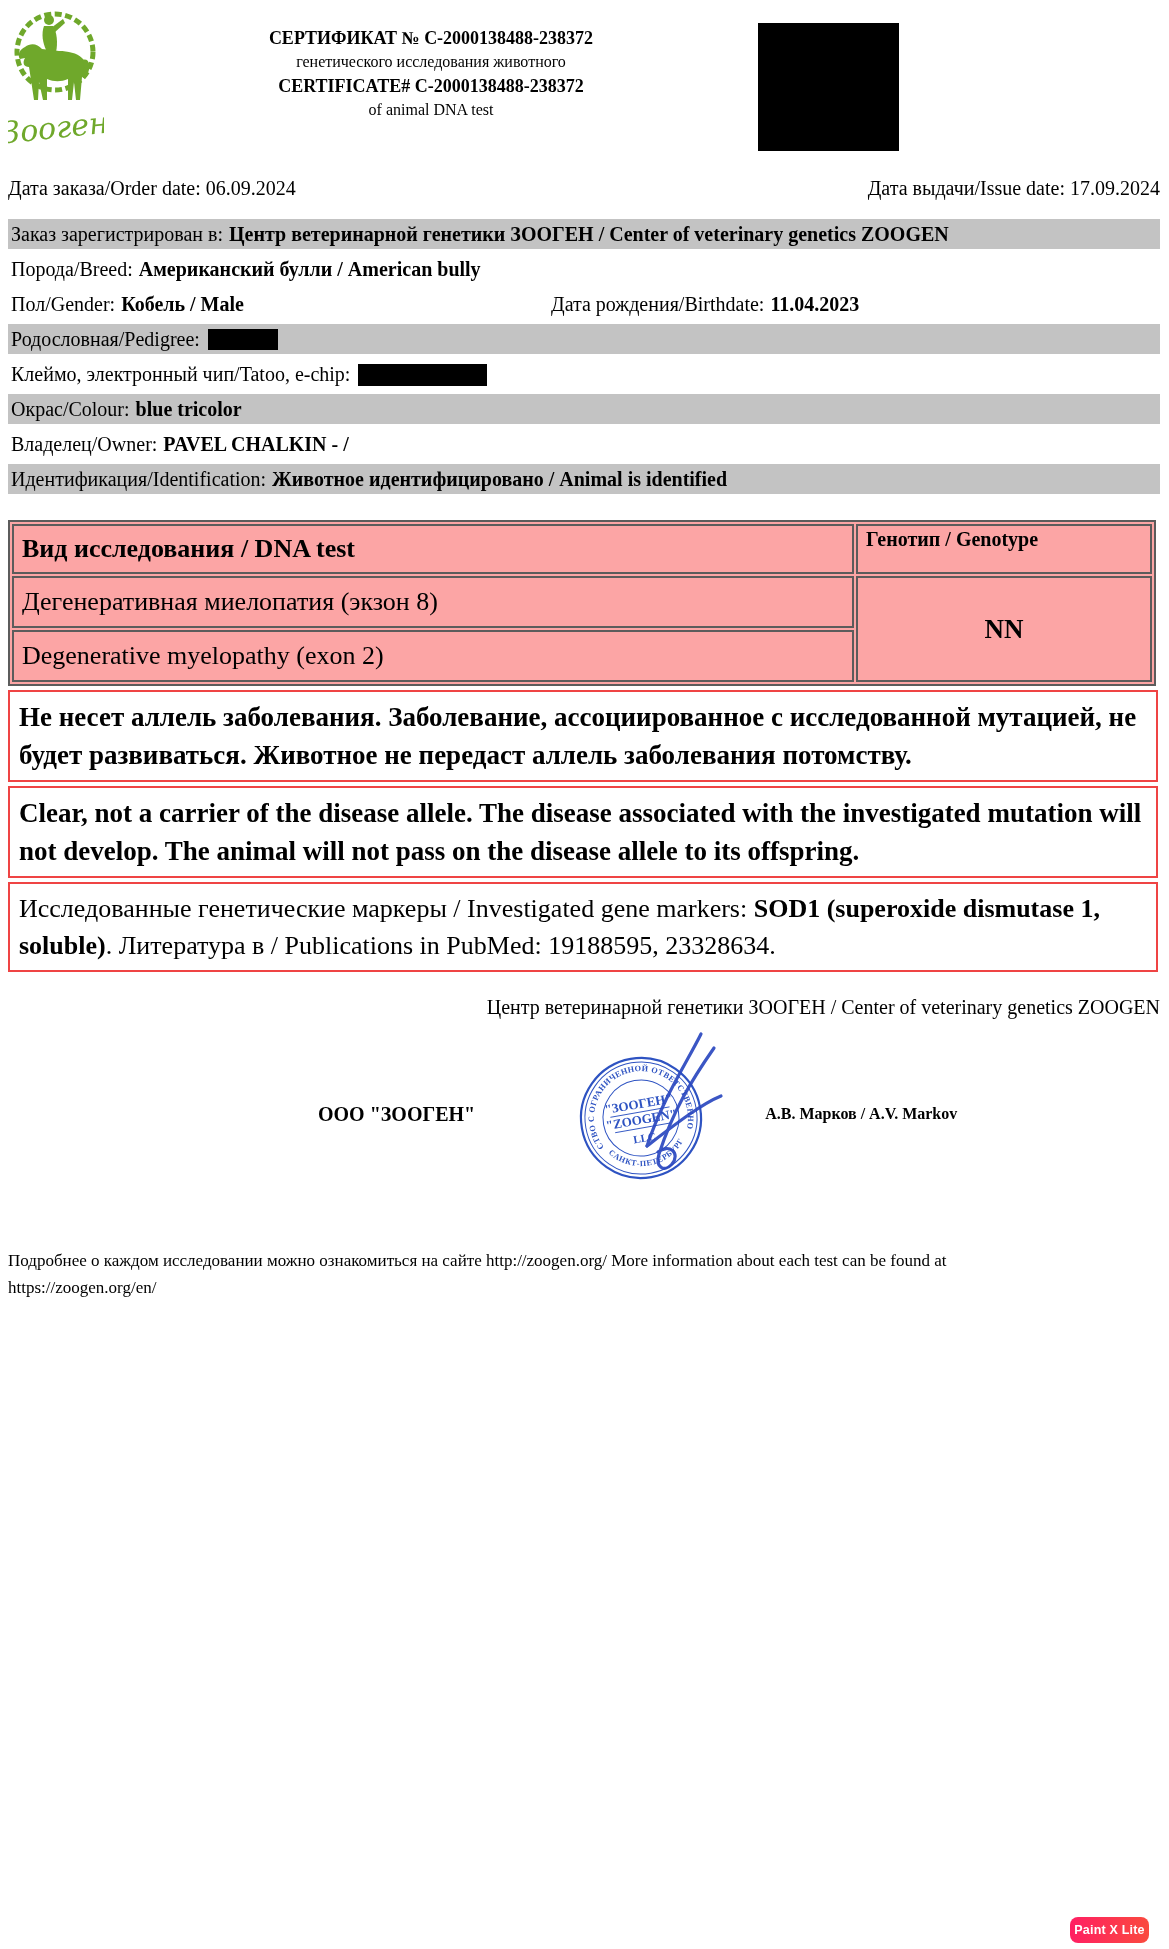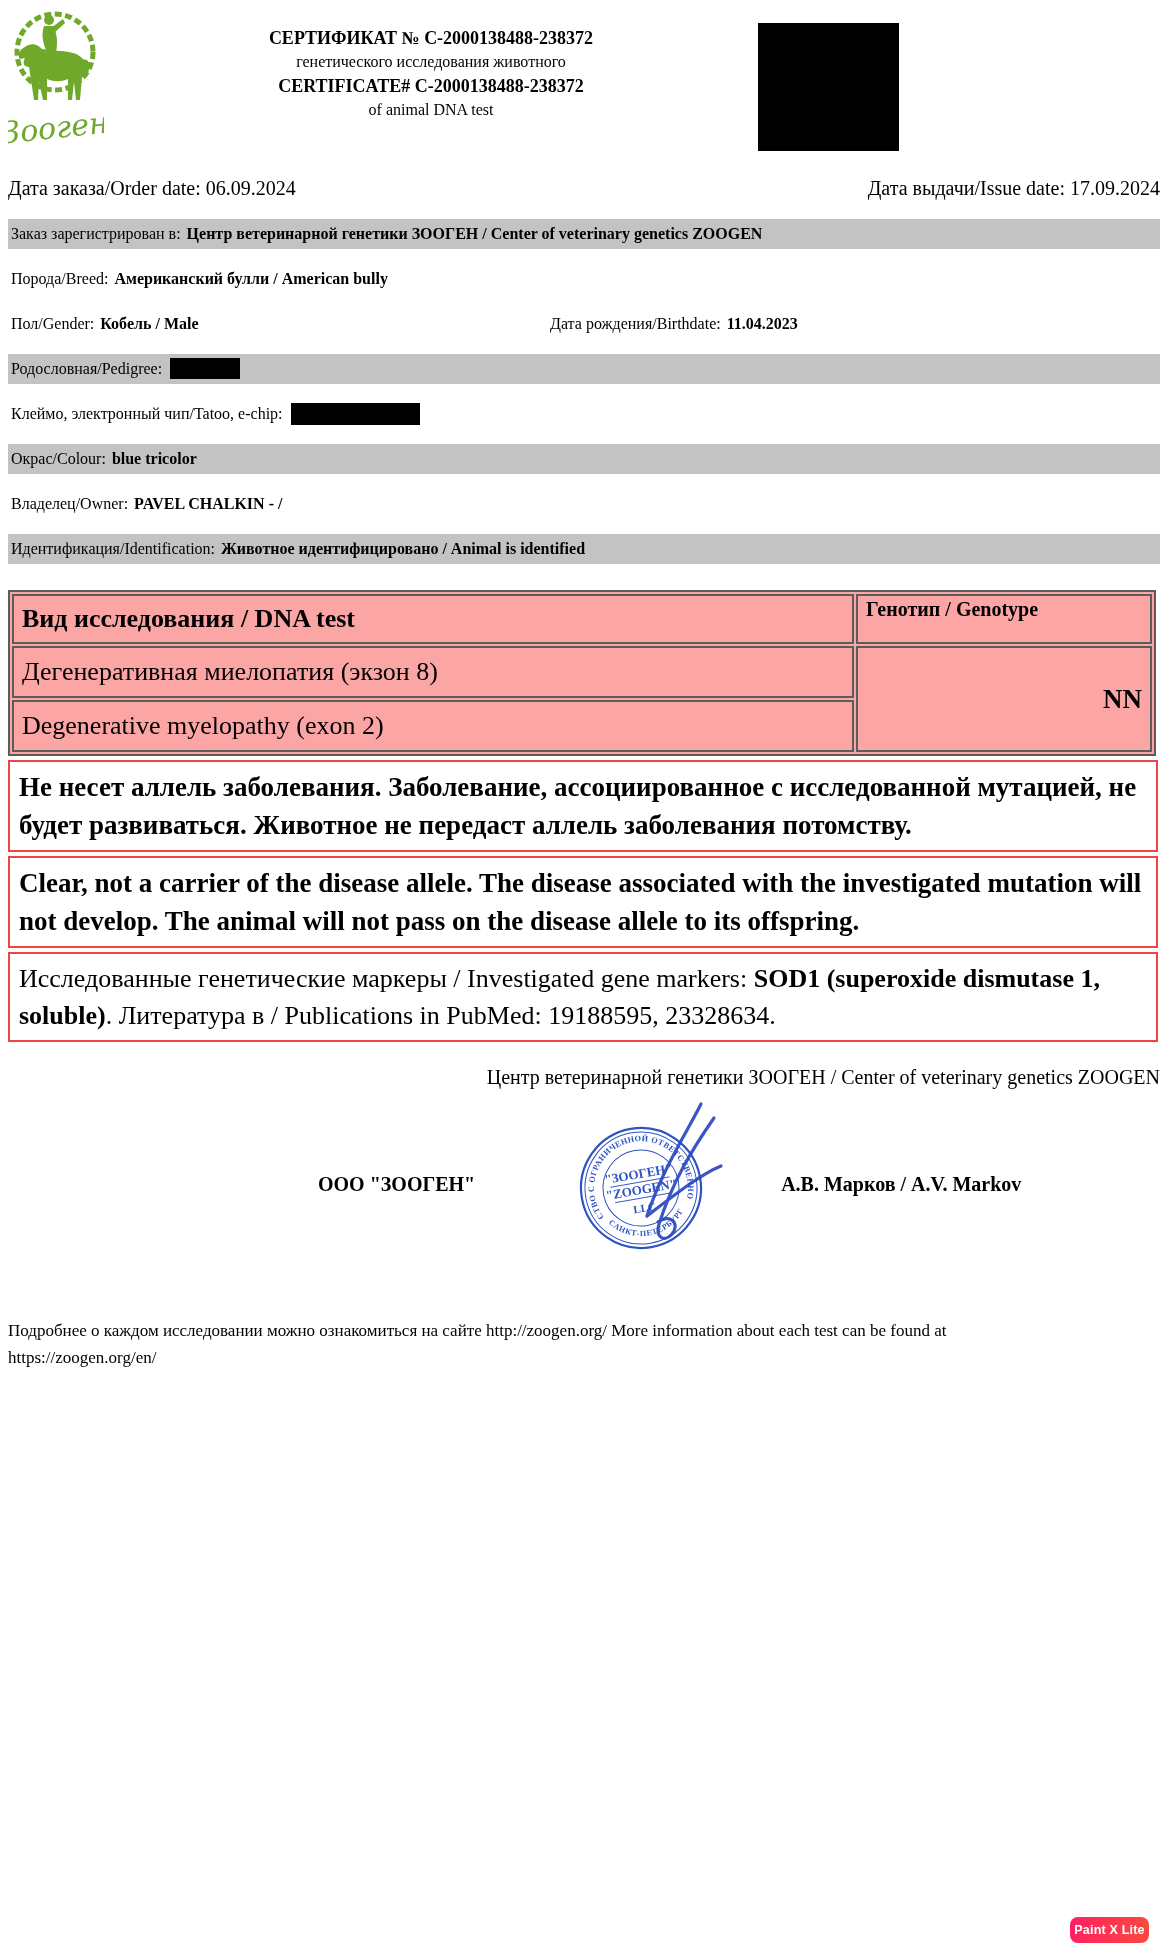--- a/index.html
+++ b/index.html
@@ -12,51 +12,51 @@
   .title-block{flex:1;text-align:center;padding-top:26px;line-height:24px;}
   .t-bold{font-size:18px;font-weight:bold;}
   .t-reg{font-size:16px;}
   .qr-redaction{width:141px;height:128px;background:#000;margin-top:23px;margin-right:270px;}
 
   
   .dates-row{display:flex;justify-content:space-between;margin:24px 9px 0 8px;font-size:20px;height:24px;}
 
   
   .info-rows{margin:18px 9px 0 8px;}
-  .irow{height:30px;line-height:30px;margin-bottom:15px;font-size:16px;padding-left:3px;white-space:nowrap;}
+  .irow{height:30px;line-height:30px;margin-bottom:5px;font-size:20px;padding-left:3px;white-space:nowrap;}
   .irow.shaded{background:#c3c3c3;}
   .val{margin-left:6px;font-weight:bold;}
   .lbl{font-weight:normal;}
   .pair-gender{display:inline-block;width:535px;}
   .redact{display:inline-block;background:#000;vertical-align:middle;margin-left:8px;margin-top:-3px;}
   .redact-pedigree{width:70px;height:21px;}
   .redact-chip{width:129px;height:22px;}
 
   
   .dna-table{width:1148px;margin:26px 0 0 8px;border-collapse:separate;border-spacing:2px;
              border:2px solid #5c5c5c;background:#fca5a5;}
   .dna-table td{border:2px solid #5c5c5c;padding:2px 8px;}
   .col-test{width:74%;}
   .cell-hdr-test{font-size:26px;font-weight:bold;height:42px;vertical-align:middle;}
   .cell-hdr-geno{font-size:20px;font-weight:bold;vertical-align:top;padding-top:4px;}
   .cell-test{font-size:26px;height:44px;vertical-align:middle;}
-  .cell-geno{font-size:27px;font-weight:bold;text-align:right;vertical-align:middle;}
+  .cell-geno{font-size:27px;font-weight:bold;text-align:center;vertical-align:middle;}
 
   
   .rbox{width:1128px;margin:4px 0 0 8px;border:2px solid #ef4444;padding:6px 9px;
         font-size:27px;line-height:38px;}
   .rbox.bold{font-weight:bold;}
   .rbox.markers{font-size:26px;line-height:37px;}
 
   
   .org-line{margin:24px 9px 0 8px;text-align:right;font-size:20px;height:24px;}
   .sig-row{display:flex;align-items:center;height:180px;margin-top:4px;}
   .company{font-size:20px;font-weight:bold;margin-left:318px;}
   .stamp-wrap{margin-left:76px;position:relative;width:210px;height:176px;}
-  .person{font-size:20px;font-weight:bold;margin-left:20px;}
+  .person{font-size:16px;font-weight:bold;margin-left:4px;}
 
   
   .footer{margin:43px 9px 0 8px;font-size:17px;line-height:27px;}
 
   
   .paint-badge{position:absolute;right:20px;bottom:6px;width:79px;height:26px;border-radius:8px;
                background:linear-gradient(90deg,#ff1f63,#fa4a3e);
                color:#fff;font-family:"Liberation Sans",sans-serif;font-weight:bold;font-size:12.5px;
                display:flex;align-items:center;justify-content:center;letter-spacing:.2px;}
 </style>

